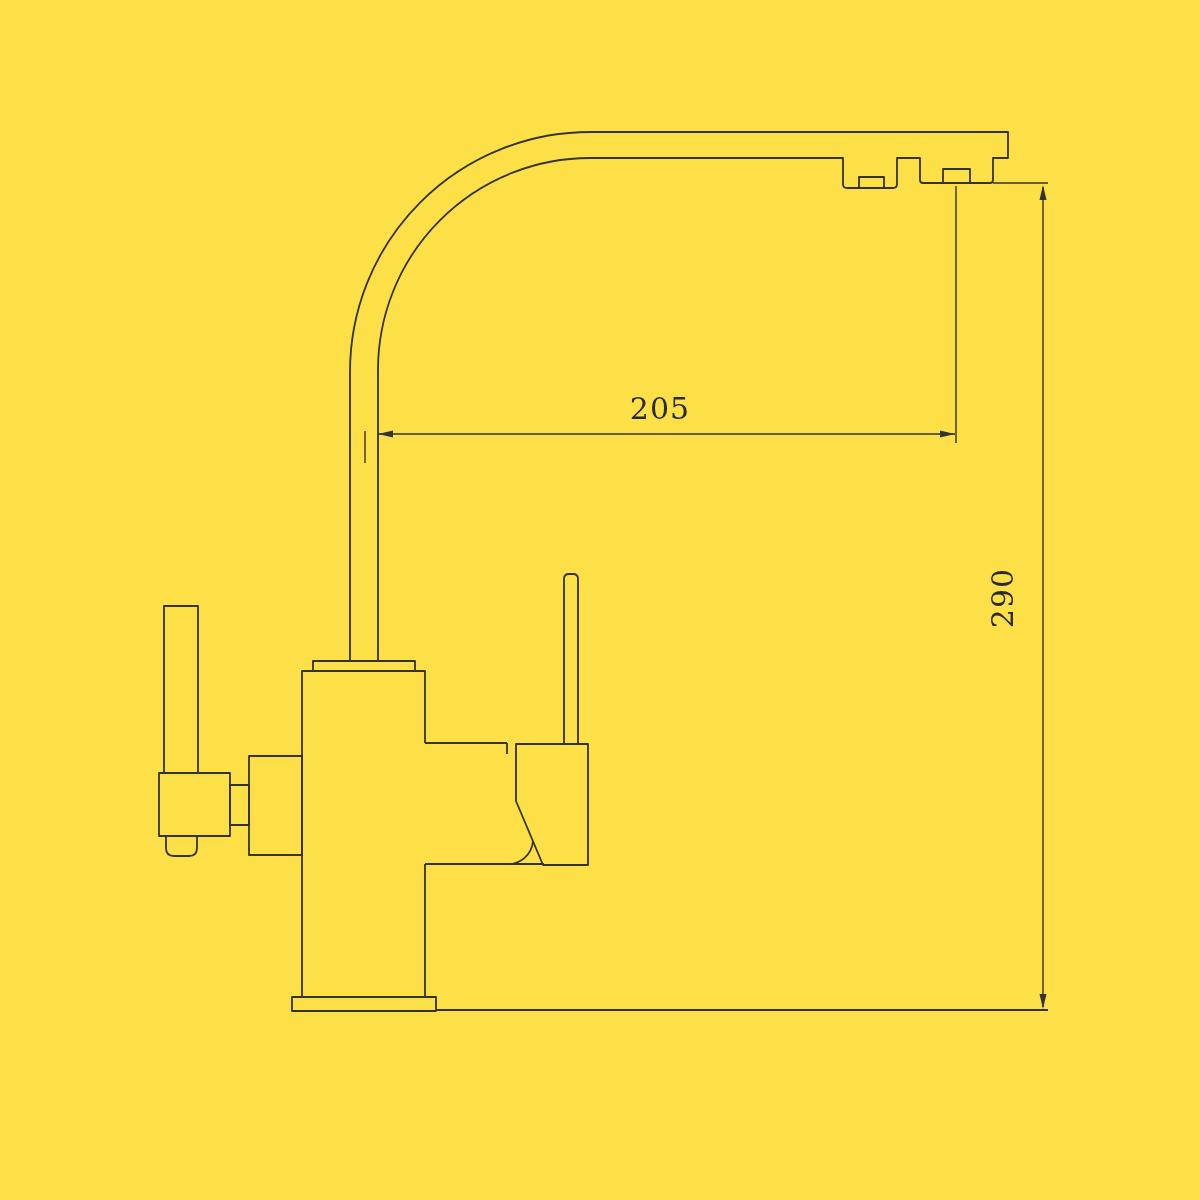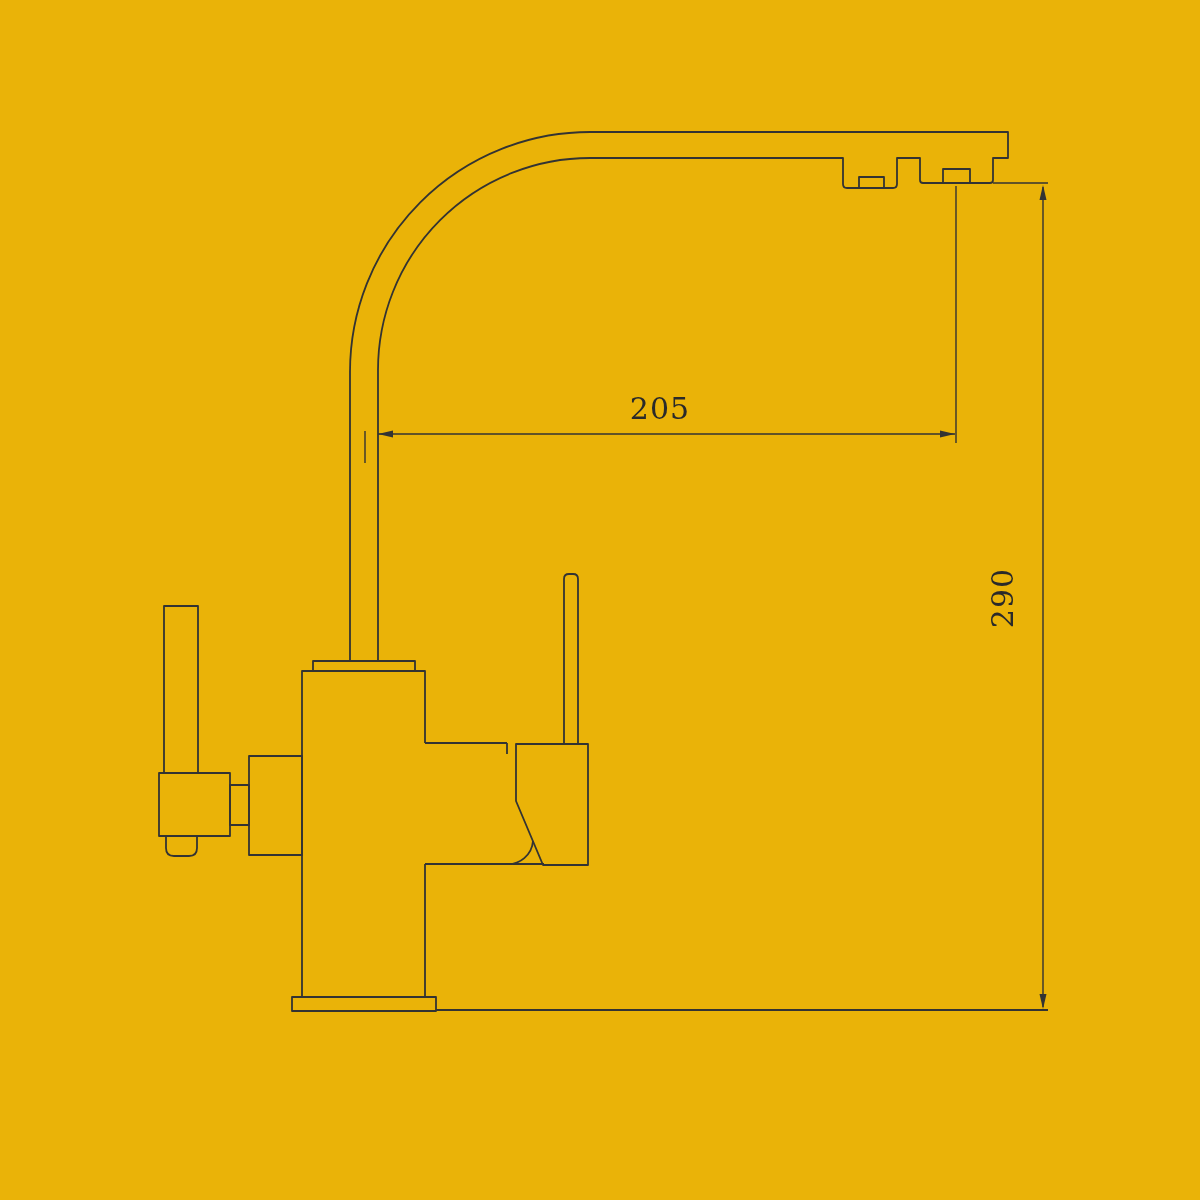--- a/index.html
+++ b/index.html
@@ -5,21 +5,21 @@
   html, body {
     margin: 0;
     padding: 0;
     background: #ffffff;
     font-family: "DejaVu Serif", serif;
   }
   .canvas {
     position: relative;
     width: 1200px;
     height: 1200px;
-    background: #eab308;
+    background: #fde047;
     overflow: hidden;
   }
   svg.drawing {
     display: block;
     width: 1200px;
     height: 1200px;
   }
   .outline {
     fill: none;
     stroke: #333333;

